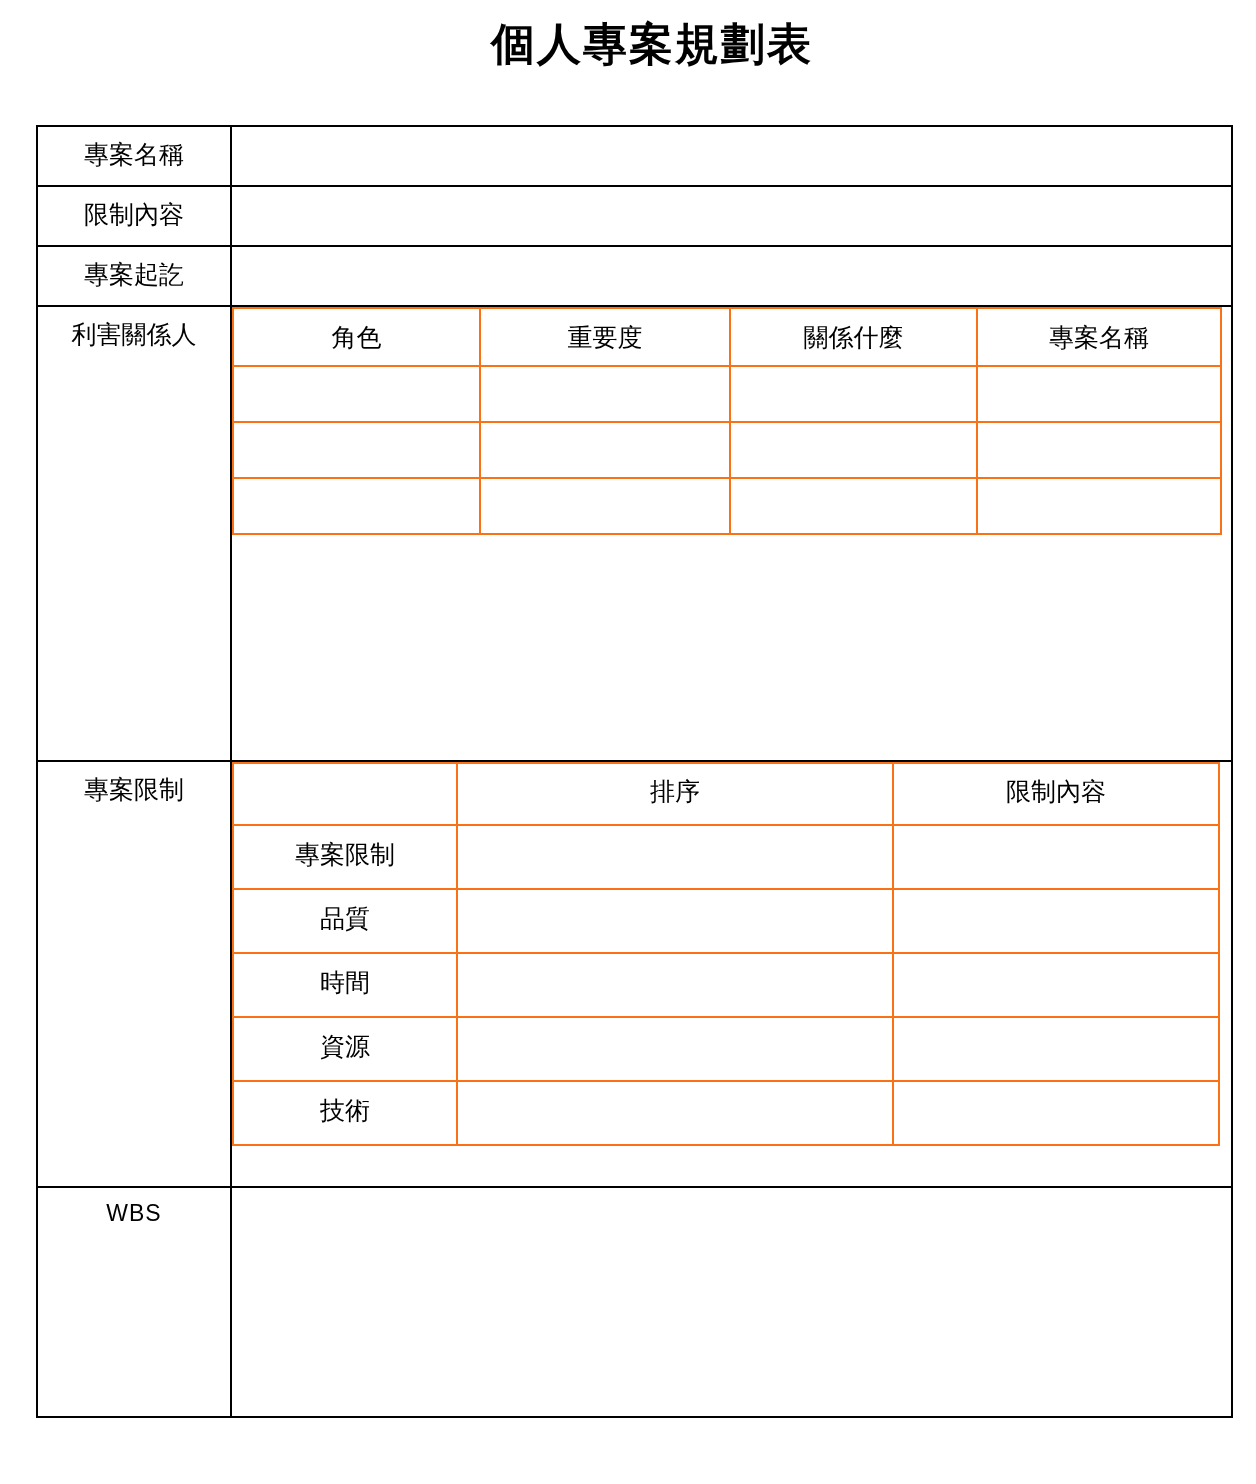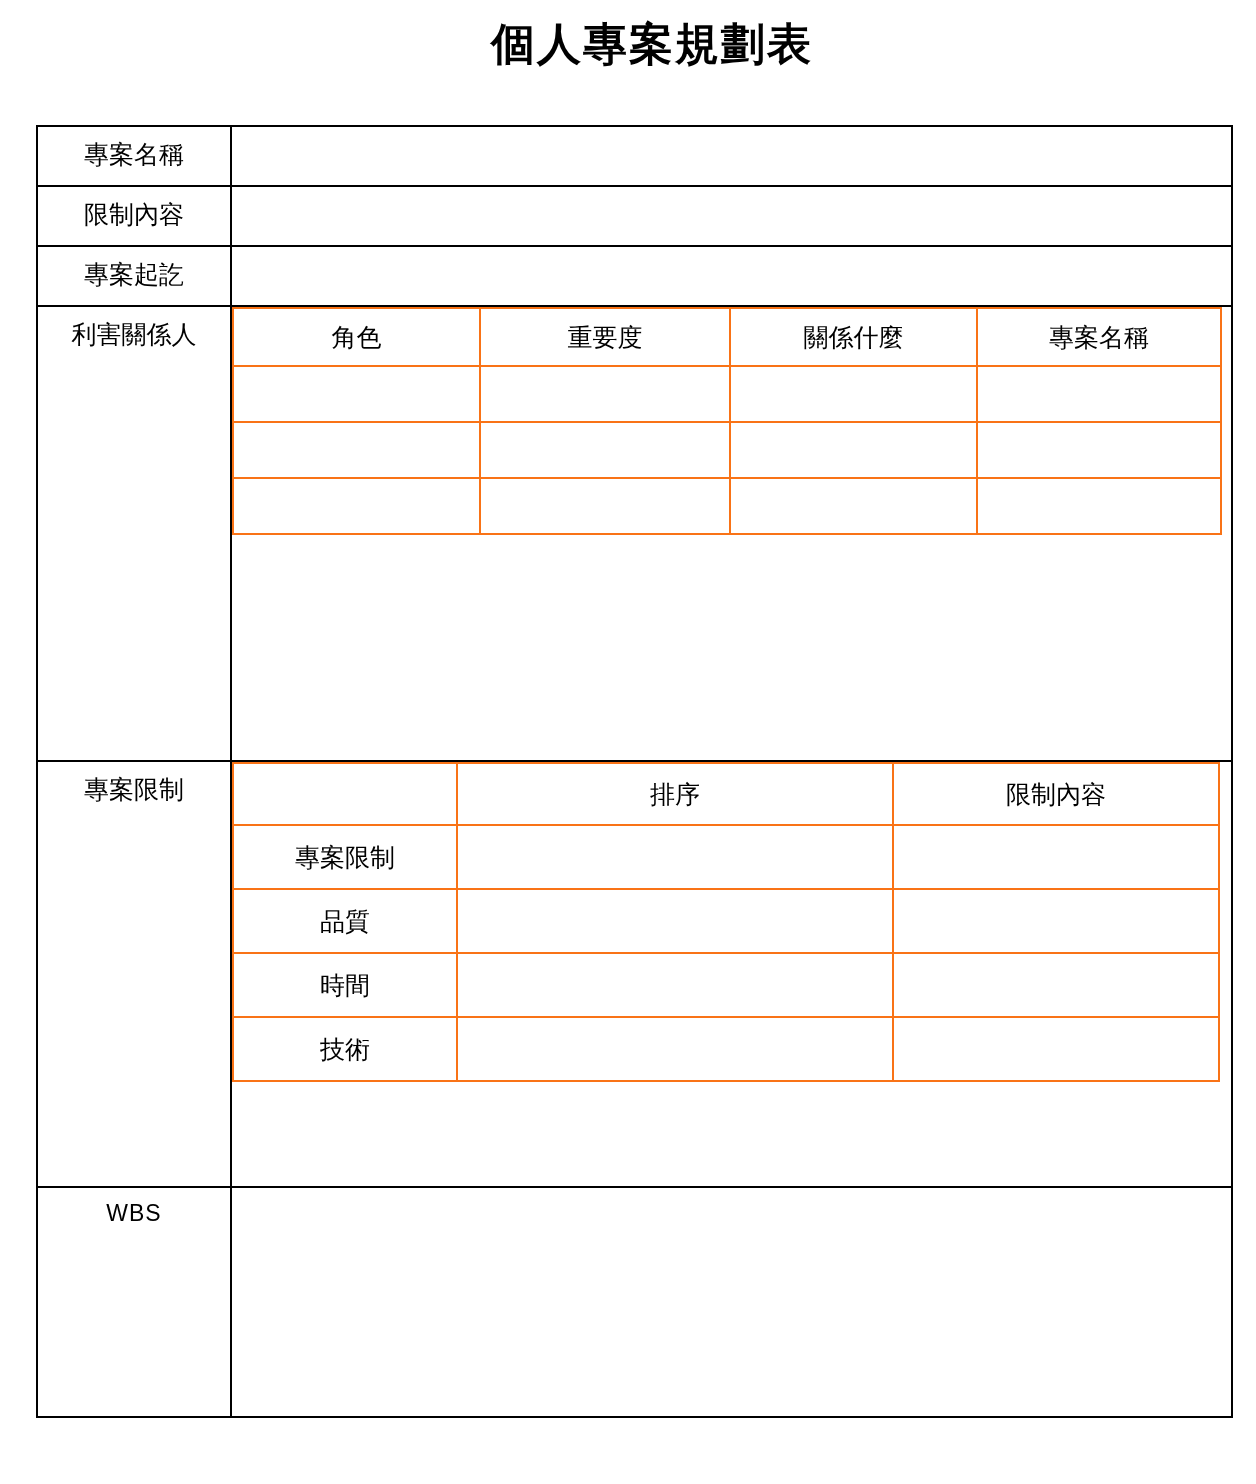--- a/index.html
+++ b/index.html
@@ -137,20 +137,21 @@
   .stakeholder-table .hdr-row td    { height: 56px; }
   .stakeholder-table .data-row td   { height: 54px; }
 
   
   .constraint-wrap {
     padding-top: 30px;
     padding-left: 8px;
   }
   .constraint-table {
     width: 980px;
+    font-family: Liberation Mono, monospace;
   }
   .constraint-table .col-name   { width: 222px; }
   .constraint-table .col-order  { width: 434px; }
   .constraint-table .col-detail { width: 324px; }
   .constraint-table .hdr-row td  { height: 60px; }
   .constraint-table .data-row td { height: 62px; }
 
   .blank-cell { }
 </style>
 </head>
@@ -250,20 +251,25 @@
                 <td class="col-name">品質</td>
                 <td class="col-order"></td>
                 <td class="col-detail"></td>
               </tr>
               <tr class="data-row">
                 <td class="col-name">時間</td>
                 <td class="col-order"></td>
                 <td class="col-detail"></td>
               </tr>
               <tr class="data-row">
+                <td class="col-name">資源</td>
+                <td class="col-order"></td>
+                <td class="col-detail"></td>
+              </tr>
+              <tr class="data-row">
                 <td class="col-name">技術</td>
                 <td class="col-order"></td>
                 <td class="col-detail"></td>
               </tr>
             </tbody>
           </table>
 
         </td>
       </tr>
 

